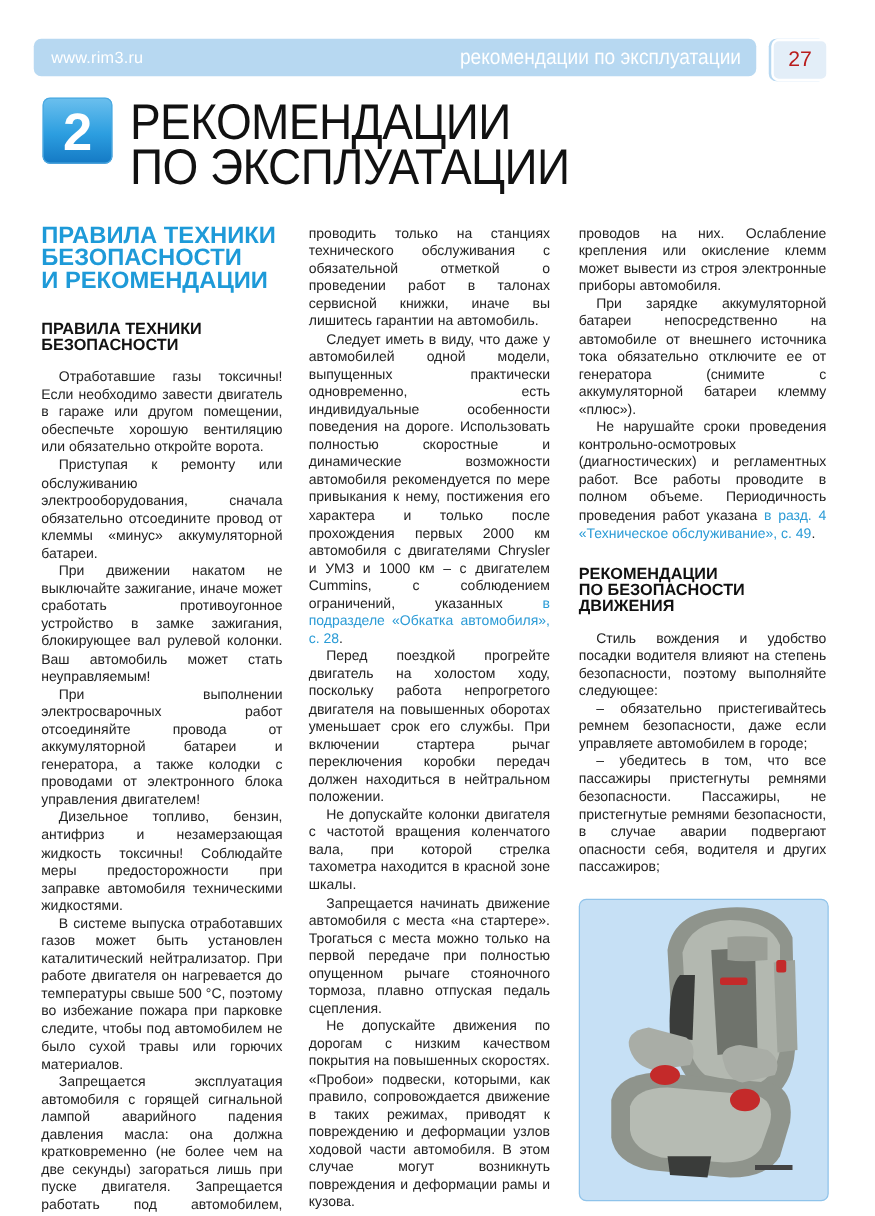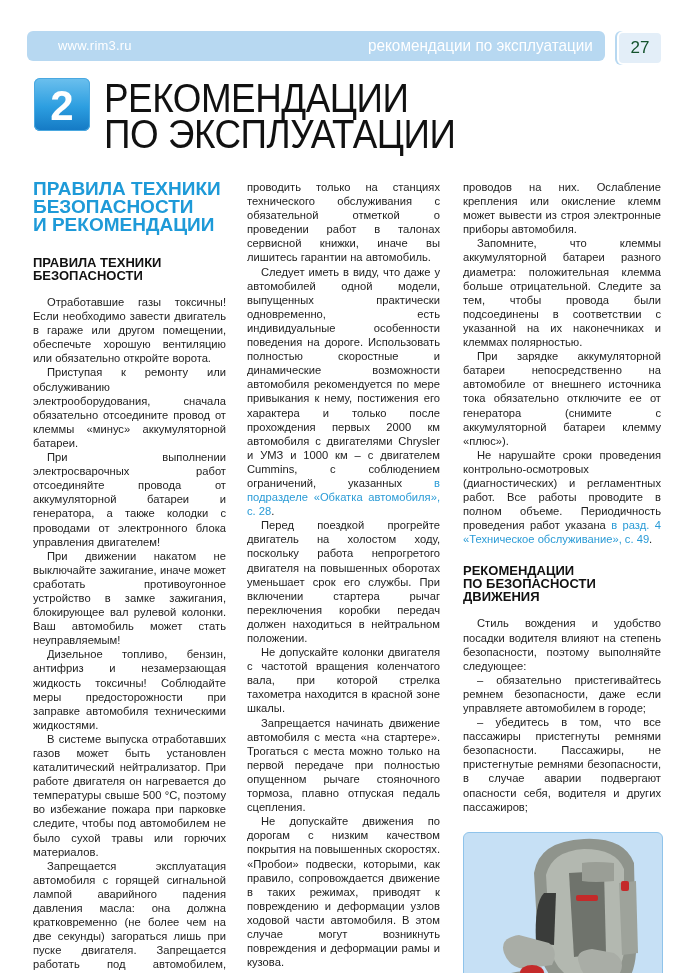--- a/index.html
+++ b/index.html
@@ -1,26 +1,26 @@
 <!DOCTYPE html>
 <html><head>
 <meta charset="utf-8">
 <style>
   html, body { margin: 0; padding: 0; background: #ffffff; }
   body { width: 700px; height: 973px; position: relative; overflow: hidden;
          font-family: "Liberation Sans", sans-serif; color: #1a1a1a; }
 
   .header-bar { position: absolute; left: 27px; top: 31px; width: 578px; height: 30px;
                 background: #b7d8f1; border-radius: 6px; }
-  .header-url { position: absolute; left: 14px; top: 7px; font-size: 13px; color: #ffffff; letter-spacing: 0.2px; margin-left: 17px; }
+  .header-url { position: absolute; left: 14px; top: 7px; font-size: 13px; color: #ffffff; letter-spacing: 0.2px; }
   .header-section { position: absolute; right: 12px; top: 5px; font-size: 17px; color: #ffffff; transform: scaleX(0.9); transform-origin: right center; }
   .page-num-box { position: absolute; left: 617px; top: 31px; width: 42px; height: 30px;
                   background: #e3eef8; border-radius: 6px; border: 2px solid #ffffff;
                   box-shadow: -2px 0 0 #b7d8f1; }
-  .page-num { position: absolute; left: 0; right: 0; top: 5px; text-align: center; font-size: 17px; color: #14532d; }
+  .page-num { position: absolute; left: 0; right: 0; top: 5px; text-align: center; font-size: 17px; color: #b91c1c; }
 
   .chapter-badge { position: absolute; left: 34px; top: 78px; width: 56px; height: 53px;
                    border-radius: 6px;
                    background: linear-gradient(180deg, #6cc0ee 0%, #2c9ee0 55%, #1479c4 100%);
                    box-shadow: inset 0 0 0 1px #4aa8e0; }
   .chapter-num { position: absolute; left: 0; right: 0; top: 4px; text-align: center;
                  font-size: 42px; font-weight: bold; color: #ffffff; }
   .chapter-title { position: absolute; left: 104px; top: 80px; font-size: 40px; line-height: 36px;
                    font-weight: normal; color: #111; letter-spacing: -0.5px; transform: scaleX(0.92); transform-origin: left top; }
   .chapter-title span { display: block; }
@@ -67,41 +67,40 @@
     <span>ПРАВИЛА ТЕХНИКИ</span>
     <span>БЕЗОПАСНОСТИ</span>
     <span>И РЕКОМЕНДАЦИИ</span>
   </h2>
   <h3 class="sub-heading">
     <span>ПРАВИЛА ТЕХНИКИ</span>
     <span>БЕЗОПАСНОСТИ</span>
   </h3>
   <p>Отработавшие газы токсичны! Если необходимо завести двигатель в гараже или другом помещении, обеспечьте хорошую вентиляцию или обязательно откройте ворота.</p>
   <p>Приступая к ремонту или обслуживанию электрооборудования, сначала обязательно отсоедините провод от клеммы «минус» аккумуляторной батареи.</p>
+  <p>При движении накатом не выключайте зажигание, иначе может сработать противоугонное устройство в замке зажигания, блокирующее вал рулевой колонки. Ваш автомобиль может стать неуправляемым!</p>
   <p>При выполнении электросварочных работ отсоединяйте провода от аккумуляторной батареи и генератора, а также колодки с проводами от электронного блока управления двигателем!</p>
-  <p>При движении накатом не выключайте зажигание, иначе может сработать противоугонное устройство в замке зажигания, блокирующее вал рулевой колонки. Ваш автомобиль может стать неуправляемым!</p>
   <p>Дизельное топливо, бензин, антифриз и незамерзающая жидкость токсичны! Соблюдайте меры предосторожности при заправке автомобиля техническими жидкостями.</p>
   <p>В системе выпуска отработавших газов может быть установлен каталитический нейтрализатор. При работе двигателя он нагревается до температуры свыше 500 °С, поэтому во избежание пожара при парковке следите, чтобы под автомобилем не было сухой травы или горючих материалов.</p>
   <p>Запрещается эксплуатация автомобиля с горящей сигнальной лампой аварийного падения давления масла: она должна кратковременно (не более чем на две секунды) загораться лишь при пуске двигателя. Запрещается работать под автомобилем, поднятым домкратом. Обязательно подставьте под оси надежные опоры.</p>
 
 </div>
 
 <div class="col col2">
   <p class="noindent">проводить только на станциях технического обслуживания с обязательной отметкой о проведении работ в талонах сервисной книжки, иначе вы лишитесь гарантии на автомобиль.</p>
   <p><span>Следует иметь в виду, что даже у автомобилей одной модели, выпущенных практически одновременно, есть индивидуальные особенности поведения на дороге. Использовать полностью скоростные и динамические возможности автомобиля рекомендуется по мере привыкания к нему, постижения его характера и только после прохождения первых 2000 км автомобиля с двигателями Chrysler и УМЗ и 1000 км – с двигателем Cummins, с соблюдением ограничений, указанных </span><span class="link">в подразделе «Обкатка автомобиля», с. 28</span><span>.</span></p>
   <p>Перед поездкой прогрейте двигатель на холостом ходу, поскольку работа непрогретого двигателя на повышенных оборотах уменьшает срок его службы. При включении стартера рычаг переключения коробки передач должен находиться в нейтральном положении.</p>
   <p>Не допускайте колонки двигателя с частотой вращения коленчатого вала, при которой стрелка тахометра находится в красной зоне шкалы.</p>
   <p>Запрещается начинать движение автомобиля с места «на стартере». Трогаться с места можно только на первой передаче при полностью опущенном рычаге стояночного тормоза, плавно отпуская педаль сцепления.</p>
   <p>Не допускайте движения по дорогам с низким качеством покрытия на повышенных скоростях. «Пробои» подвески, которыми, как правило, сопровождается движение в таких режимах, приводят к повреждению и деформации узлов ходовой части автомобиля. В этом случае могут возникнуть повреждения и деформации рамы и кузова.</p>
 
 </div>
 
 <div class="col col3">
   <p class="noindent">проводов на них. Ослабление крепления или окисление клемм может вывести из строя электронные приборы автомобиля.</p>
-  <p>Запомните, что клеммы аккумуляторной батареи разного диаметра: положительная клемма больше отрицательной. Следите за тем, чтобы провода были подсоединены в соответствии с указанной на их наконечниках и клеммах полярностью.</p>
   <p>При зарядке аккумуляторной батареи непосредственно на автомобиле от внешнего источника тока обязательно отключите ее от генератора (снимите с аккумуляторной батареи клемму «плюс»).</p>
   <p><span>Не нарушайте сроки проведения контрольно-осмотровых (диагностических) и регламентных работ. Все работы проводите в полном объеме. Периодичность проведения работ указана </span><span class="link">в разд. 4 «Техническое обслуживание», с. 49</span><span>.</span></p>
   <h3 class="sub-heading spaced">
     <span>РЕКОМЕНДАЦИИ</span>
     <span>ПО БЕЗОПАСНОСТИ ДВИЖЕНИЯ</span>
   </h3>
   <p>Стиль вождения и удобство посадки водителя влияют на степень безопасности, поэтому выполняйте следующее:</p>
   <p>– обязательно пристегивайтесь ремнем безопасности, даже если управляете автомобилем в городе;</p>
   <p>– убедитесь в том, что все пассажиры пристегнуты ремнями безопасности. Пассажиры, не пристегнутые ремнями безопасности, в случае аварии подвергают опасности себя, водителя и других пассажиров;</p>
 

